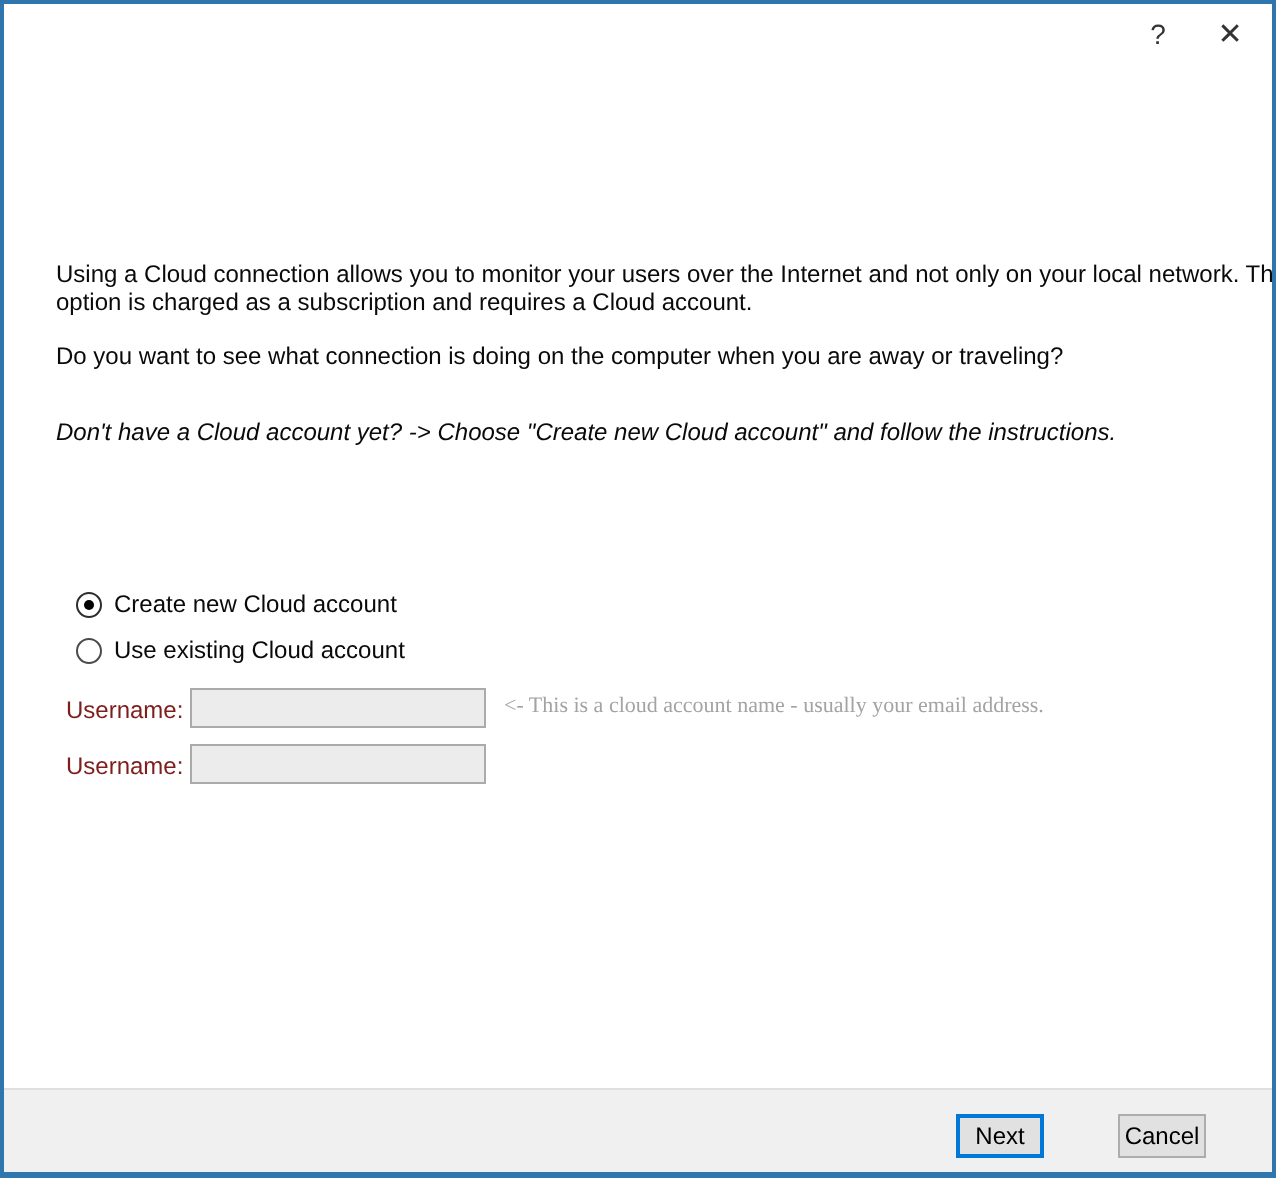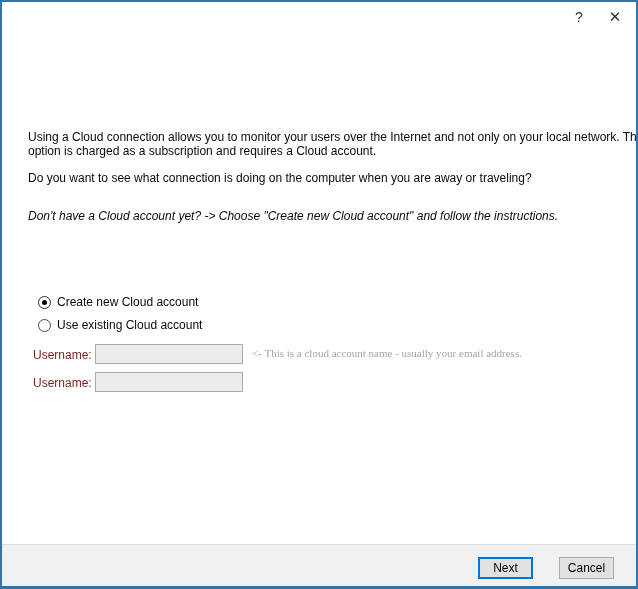--- a/index.html
+++ b/index.html
@@ -83,21 +83,21 @@
   .hint {
     position:absolute; left:252px; top:347px;
     font-size:11px; color:#a3a3a3; white-space:nowrap;font-family:Liberation Serif, serif;
   }
   
   .footer {
     position:absolute; left:2px; right:2px; bottom:3px; top:544px;
     background:#f0f0f0; border-top:1px solid #dfdfdf;
   }
   .btn {
-    position:absolute; top:557px; width:55px; height:22px;
+    position:absolute; top:557px; width:44px; height:22px;
     background:#e1e1e1; border:1px solid #adadad;
     display:flex; align-items:center; justify-content:center;
     font-size:12px; color:#000000; cursor:default;
     z-index:10;
   }
   .btn.next {
     left:478px;
     border:2px solid #0078d7;
   }
   .btn.cancel { left:559px; }

